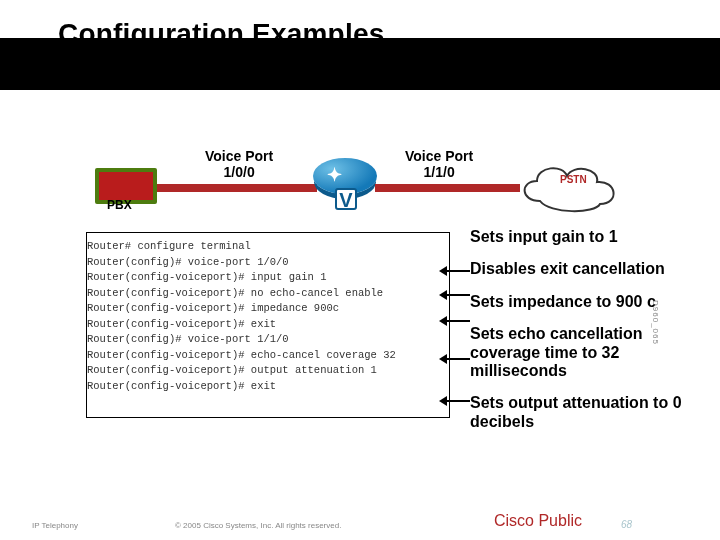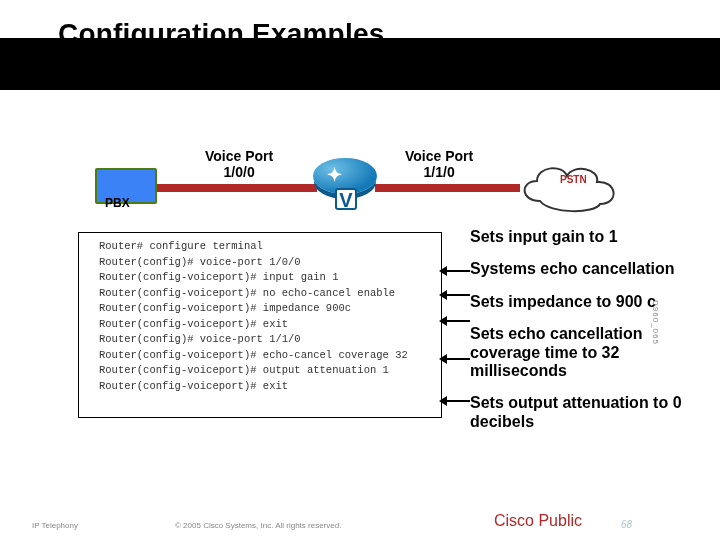--- a/index.html
+++ b/index.html
@@ -4,35 +4,35 @@
 <style>
   * { box-sizing: border-box; margin: 0; padding: 0; }
   html, body { width: 720px; height: 540px; font-family: Arial, Helvetica, sans-serif; background: #fff; overflow: hidden; }
   .slide { width: 720px; height: 540px; position: relative; background: #fff; border-radius: 8px; }
   .title-bar { position: absolute; left: 0; top: 0; width: 720px; height: 90px; }
   .title-bar .black { position: absolute; left: 0; top: 38px; width: 720px; height: 52px; background: #000; }
   .title-bar .corner { position: absolute; right: 0; top: 0; width: 110px; height: 38px; background: #000; }
   .title-text { position: absolute; left: 58px; top: 18px; color: #000; font-size: 28px; font-weight: bold; letter-spacing: .2px; z-index: 3; }
   .title-shim { position: absolute; left: 0; top: 0; width: 720px; height: 38px; background: #fff; z-index: 2; }
   .diagram { position: absolute; left: 95px; top: 150px; width: 550px; height: 70px; }
-  .pbx { position: absolute; left: 0; top: 18px; width: 62px; height: 36px; background: #3b82f6; border: 2px solid #4d7c0f; border-radius: 2px; }
+  .pbx { position: absolute; left: 0; top: 18px; width: 62px; height: 36px; background: #b91c1c; border: 4px solid #4d7c0f; border-radius: 2px; }
   .pbx::before { content: ""; position: absolute; left: -4px; top: -6px; width: 62px; height: 36px; background: #cfcbbd; border: 2px solid #333; z-index: -1; }
   .pbx-label { position: absolute; left: 8px; top: 26px; font-size: 12px; font-weight: bold; }
   .vp0 { position: absolute; left: 110px; top: -2px; text-align: center; font-size: 14px; font-weight: bold; line-height: 1.15; }
   .vp1 { position: absolute; left: 310px; top: -2px; text-align: center; font-size: 14px; font-weight: bold; line-height: 1.15; }
   .link1 { position: absolute; left: 62px; top: 34px; width: 160px; height: 8px; background: #b02828; }
   .link2 { position: absolute; left: 280px; top: 34px; width: 145px; height: 8px; background: #b02828; }
   .router { position: absolute; left: 218px; top: 8px; width: 64px; height: 52px; }
   .router .disk { width: 64px; height: 36px; background: radial-gradient(ellipse at 30% 30%, #6ec0e6, #1479b8 70%); border-radius: 50%; position: relative; box-shadow: 0 6px 0 -1px #0c5a8c; }
   .router .arrows { position: absolute; left: 14px; top: 6px; font-size: 18px; color: #fff; font-weight: bold; }
   .router .v { position: absolute; left: 22px; top: 30px; font-size: 20px; font-weight: bold; color: #0c5a8c; background: #fff; border: 2px solid #0c5a8c; border-radius: 3px; width: 22px; height: 22px; line-height: 20px; text-align: center; }
   .cloud { position: absolute; left: 420px; top: 6px; width: 110px; height: 60px; }
   .cloud svg { width: 110px; height: 60px; }
   .pstn { position: absolute; left: 465px; top: 24px; font-size: 10px; font-weight: bold; color: #b02828; z-index: 2; }
-  .cli-box { position: absolute; left: 78px; top: 232px; width: 364px; height: 186px; border: 1px solid #000; padding: 6px 20px; }
+  .cli-box { position: absolute; left: 86px; top: 232px; width: 364px; height: 186px; border: 1px solid #000; padding: 6px 0; }
   .cli-box div { font-family: "Courier New", monospace; font-size: 10.5px; line-height: 15.5px; color: #333; white-space: pre; }
   .annos { position: absolute; left: 470px; top: 228px; width: 230px; font-size: 16px; font-weight: bold; line-height: 1.15; }
   .annos div { margin-bottom: 14px; }
   .arrow { position: absolute; background: #000; height: 2px; }
   .arrow::before { content: ""; position: absolute; left: -8px; top: -4px; border: 5px solid transparent; border-right: 8px solid #000; }
   .side-id { position: absolute; right: 60px; top: 300px; font-size: 8px; color: #888; writing-mode: vertical-rl; letter-spacing: 1px; }
   .footer { position: absolute; left: 0; bottom: 0; width: 660px; height: 30px; }
   .footer .lbl { position: absolute; left: 32px; bottom: 10px; font-size: 8px; color: #888; }
   .footer .cpy { position: absolute; left: 175px; bottom: 10px; font-size: 8px; color: #888; text-align: right; }
   .footer .cp { position: absolute; right: 78px; bottom: 10px; font-size: 16px; color: #b02828; }
@@ -92,21 +92,21 @@
   </div>
 
   <div class="arrow" style="left:442px; top:270px; width:28px"></div>
   <div class="arrow" style="left:442px; top:294px; width:28px"></div>
   <div class="arrow" style="left:442px; top:320px; width:28px"></div>
   <div class="arrow" style="left:442px; top:358px; width:28px"></div>
   <div class="arrow" style="left:442px; top:400px; width:28px"></div>
 
   <div class="annos">
     <div>Sets input gain to 1</div>
-    <div>Systems echo cancellation</div>
+    <div>Disables exit cancellation</div>
     <div>Sets impedance to 900 c</div>
     <div>Sets echo cancellation coverage time to 32 milliseconds</div>
     <div>Sets output attenuation to 0 decibels</div>
   </div>
 
   <div class="side-id">D960_065</div>
 
   <div class="footer">
     <div class="lbl">IP Telephony</div>
     <div class="cpy">© 2005 Cisco Systems, Inc. All rights reserved.</div>

